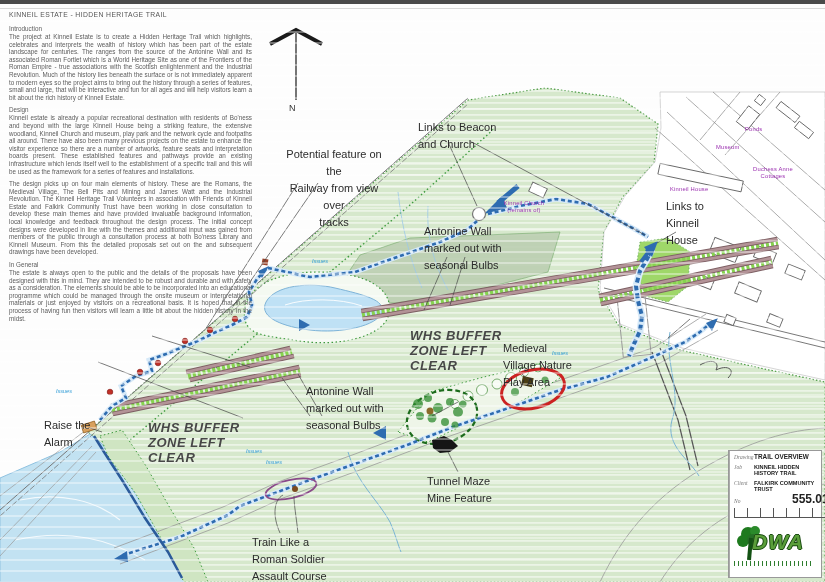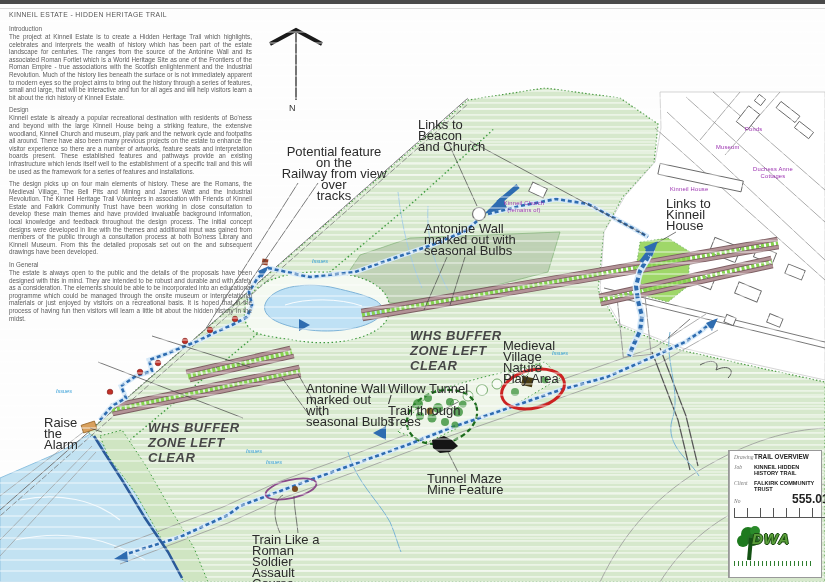--- a/index.html
+++ b/index.html
@@ -11,40 +11,40 @@
   .scanlines{position:absolute;left:0;top:0;width:825px;height:582px;pointer-events:none;
      background:repeating-linear-gradient(180deg,rgba(255,255,255,0) 0 9px,rgba(255,255,255,.38) 9px 11px);}
   
   .textblock{position:absolute;left:9px;top:11px;width:243px;color:#5c5c5c;}
   .doc-title{font-size:6.8px;letter-spacing:.4px;color:#555;margin-bottom:7px;}
   .hdg{font-size:6.3px;margin:5px 0 1px 0;color:#5c5c5c;}
   .para{font-size:6.3px;line-height:7.6px;text-align:justify;white-space:normal;}
   
   .north-n{position:absolute;left:289px;top:103px;font-size:9px;color:#333;}
   
-  .ann{position:absolute;font-size:13px;line-height:11px;color:#2b2b2b;white-space:pre-line;}
+  .ann{position:absolute;font-size:11px;line-height:17px;color:#2b2b2b;white-space:pre-line;}
   .whs{position:absolute;font-size:13px;line-height:15px;font-weight:bold;font-style:italic;
        color:#474747;text-align:left;white-space:pre-line;letter-spacing:.5px;}
   .plabel{position:absolute;font-size:5.8px;line-height:7px;color:#9b30b0;white-space:pre-line;
           letter-spacing:.2px;text-align:center;}
   .ilabel{position:absolute;font-size:5.5px;color:#2e9bd6;font-style:italic;}
   
   .tblock{position:absolute;left:728px;top:450px;width:94px;height:128px;background:#fff;
           border:1px solid #999;display:flex;box-sizing:border-box;}
   .tstrip{width:9px;border-right:1px solid #aaa;
           background:repeating-linear-gradient(180deg,#fff 0 3px,#c9c9c9 3px 4px);}
   .tmain{flex:1;padding:3px 3px 0 4px;}
   .trow{display:flex;gap:3px;margin-bottom:3px;align-items:baseline;}
   .tlabel{font-family:"Liberation Serif",serif;font-style:italic;font-size:5.5px;color:#777;width:17px;flex:none;}
   .tvalue{font-size:5.6px;font-weight:bold;color:#222;white-space:pre-line;line-height:6.5px;}
   .tvalue.big{font-size:12px;padding-left:38px;}
   .tscale{height:9px;margin:4px 2px 2px 0;border-bottom:1px solid #555;
           background:repeating-linear-gradient(90deg,#555 0 1px,transparent 1px 13px);}
   .tlogo{position:relative;height:44px;margin-top:4px;}
-  .dwa-text{position:absolute;left:18px;top:8px;font-size:15px;font-weight:bold;font-style:italic;
+  .dwa-text{position:absolute;left:18px;top:8px;font-size:21px;font-weight:bold;font-style:italic;
             color:#5a9e3a;letter-spacing:1px;
             text-shadow:-1px 0 #1d4d14,0 1px #1d4d14,1px 0 #1d4d14,0 -1px #1d4d14;}
   .grass{position:absolute;left:0;bottom:0;width:78px;height:5px;
          background:repeating-linear-gradient(90deg,#2e7d2e 0 1px,transparent 1px 4px);}
 </style>
 </head>
 <body>
 
 <div id="page">
   <div class="top-edge"></div>
@@ -288,23 +288,20 @@
 and Church</div>
   <div class="ann" style="left:424px;top:223px;width:95px;">Antonine Wall
 marked out with
 seasonal Bulbs</div>
   <div class="ann" style="left:666px;top:198px;width:55px;">Links to
 Kinneil
 House</div>
   <div class="ann" style="left:503px;top:340px;width:80px;">Medieval
 Village Nature
 Play Area</div>
-  <div class="ann" style="left:388px;top:383px;width:82px;">Willow Tunnel /
-Trail through
-Trees</div>
   <div class="ann" style="left:306px;top:383px;width:90px;">Antonine Wall
 marked out with
 seasonal Bulbs</div>
   <div class="ann" style="left:44px;top:417px;width:52px;">Raise the
 Alarm</div>
   <div class="ann" style="left:427px;top:473px;width:82px;">Tunnel Maze
 Mine Feature</div>
   <div class="ann" style="left:252px;top:534px;width:78px;">Train Like a
 Roman Soldier
 Assault Course</div>

